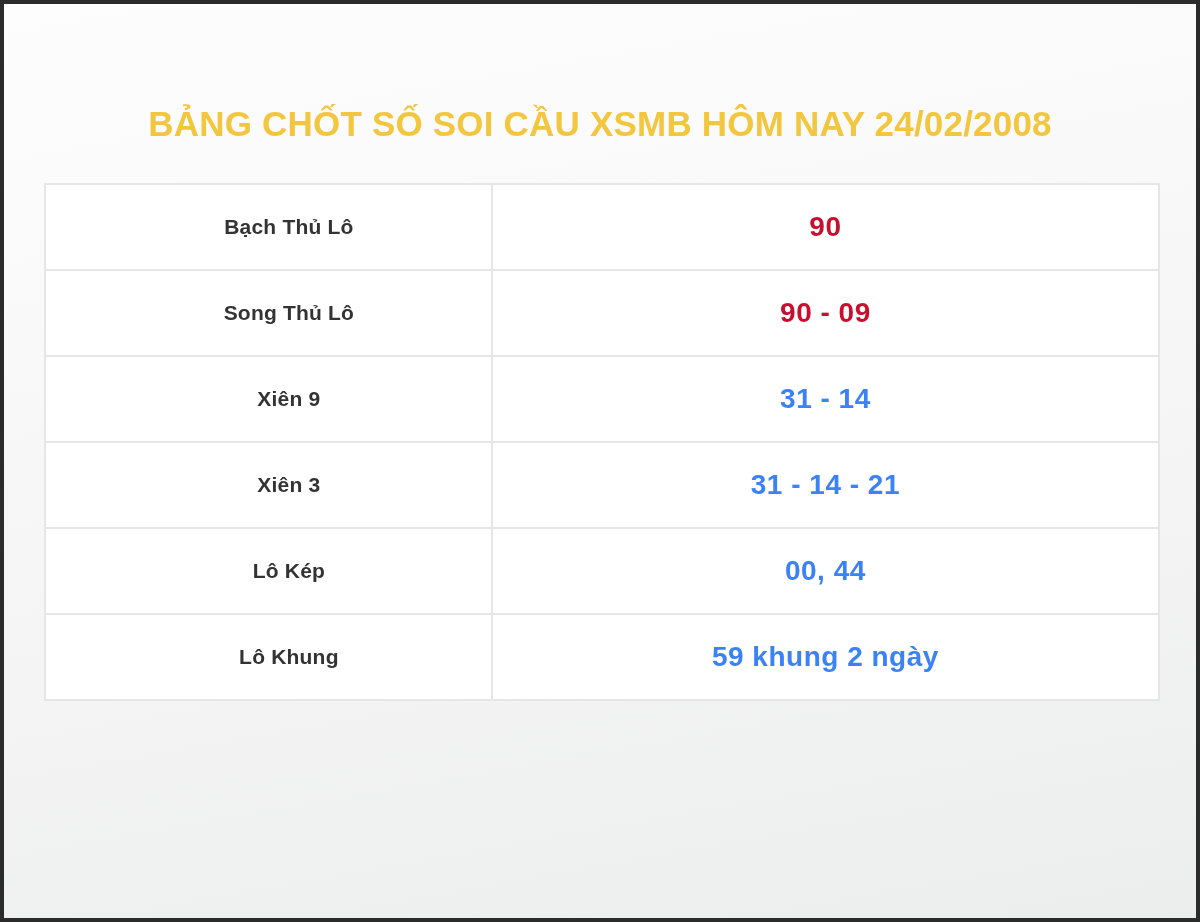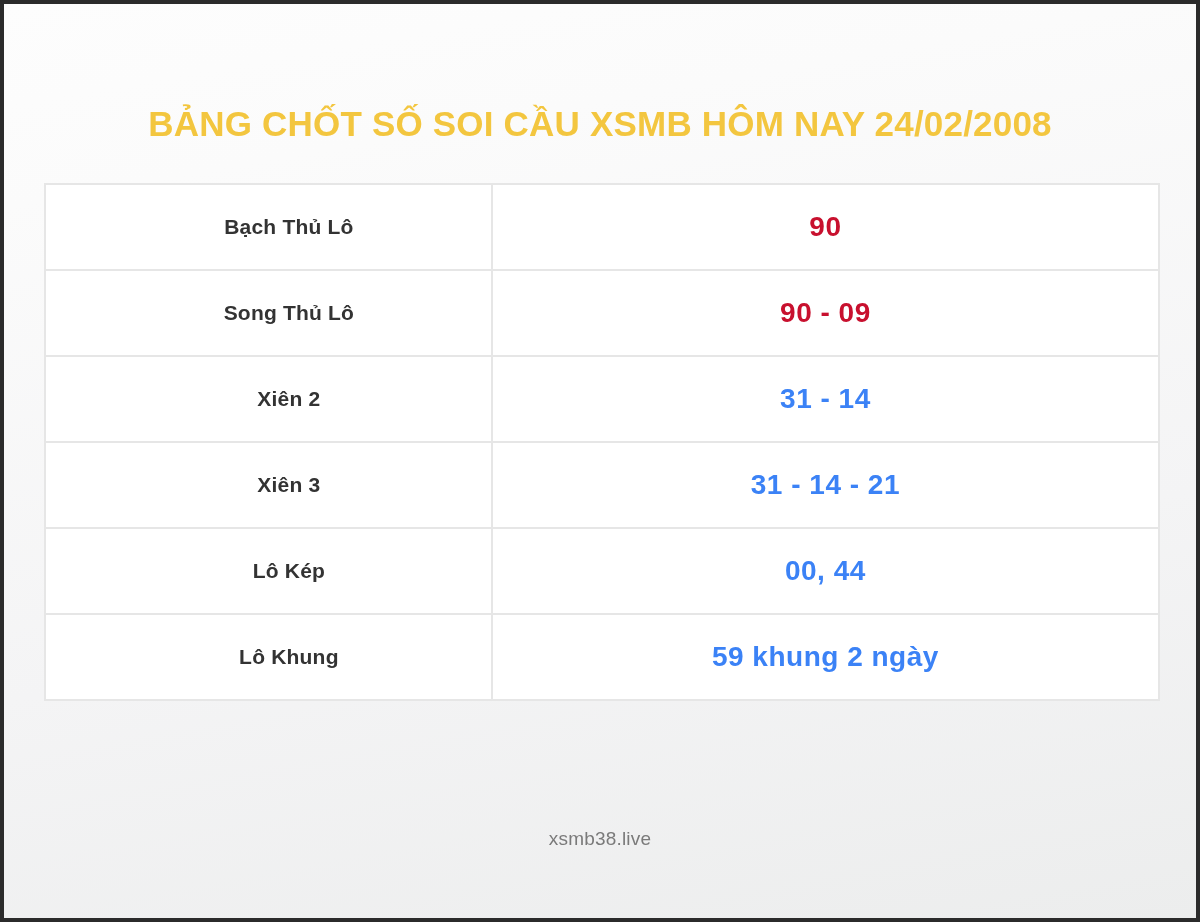--- a/index.html
+++ b/index.html
@@ -114,33 +114,32 @@
     <tbody>
         <tr>
           <td><span class="label-text">Bạch Thủ Lô</span></td>
           <td><span class="value-text accent">90</span></td>
         </tr>
         <tr>
           <td><span class="label-text">Song Thủ Lô</span></td>
           <td><span class="value-text accent">90 - 09</span></td>
         </tr>
         <tr>
-          <td><span class="label-text">Xiên 2</span></td>
+          <td><span class="label-text">Xiên 9</span></td>
           <td><span class="value-text">31 - 14</span></td>
         </tr>
         <tr>
           <td><span class="label-text">Xiên 3</span></td>
           <td><span class="value-text">31 - 14 - 21</span></td>
         </tr>
         <tr>
           <td><span class="label-text">Lô Kép</span></td>
           <td><span class="value-text">00, 44</span></td>
         </tr>
         <tr>
           <td><span class="label-text">Lô Khung</span></td>
           <td><span class="value-text">59 khung 2 ngày</span></td>
         </tr>
       </tbody>
   </table>
 
-  <div class="footer">xsmb38.live</div>
 
 </div>
 
 </body></html>

